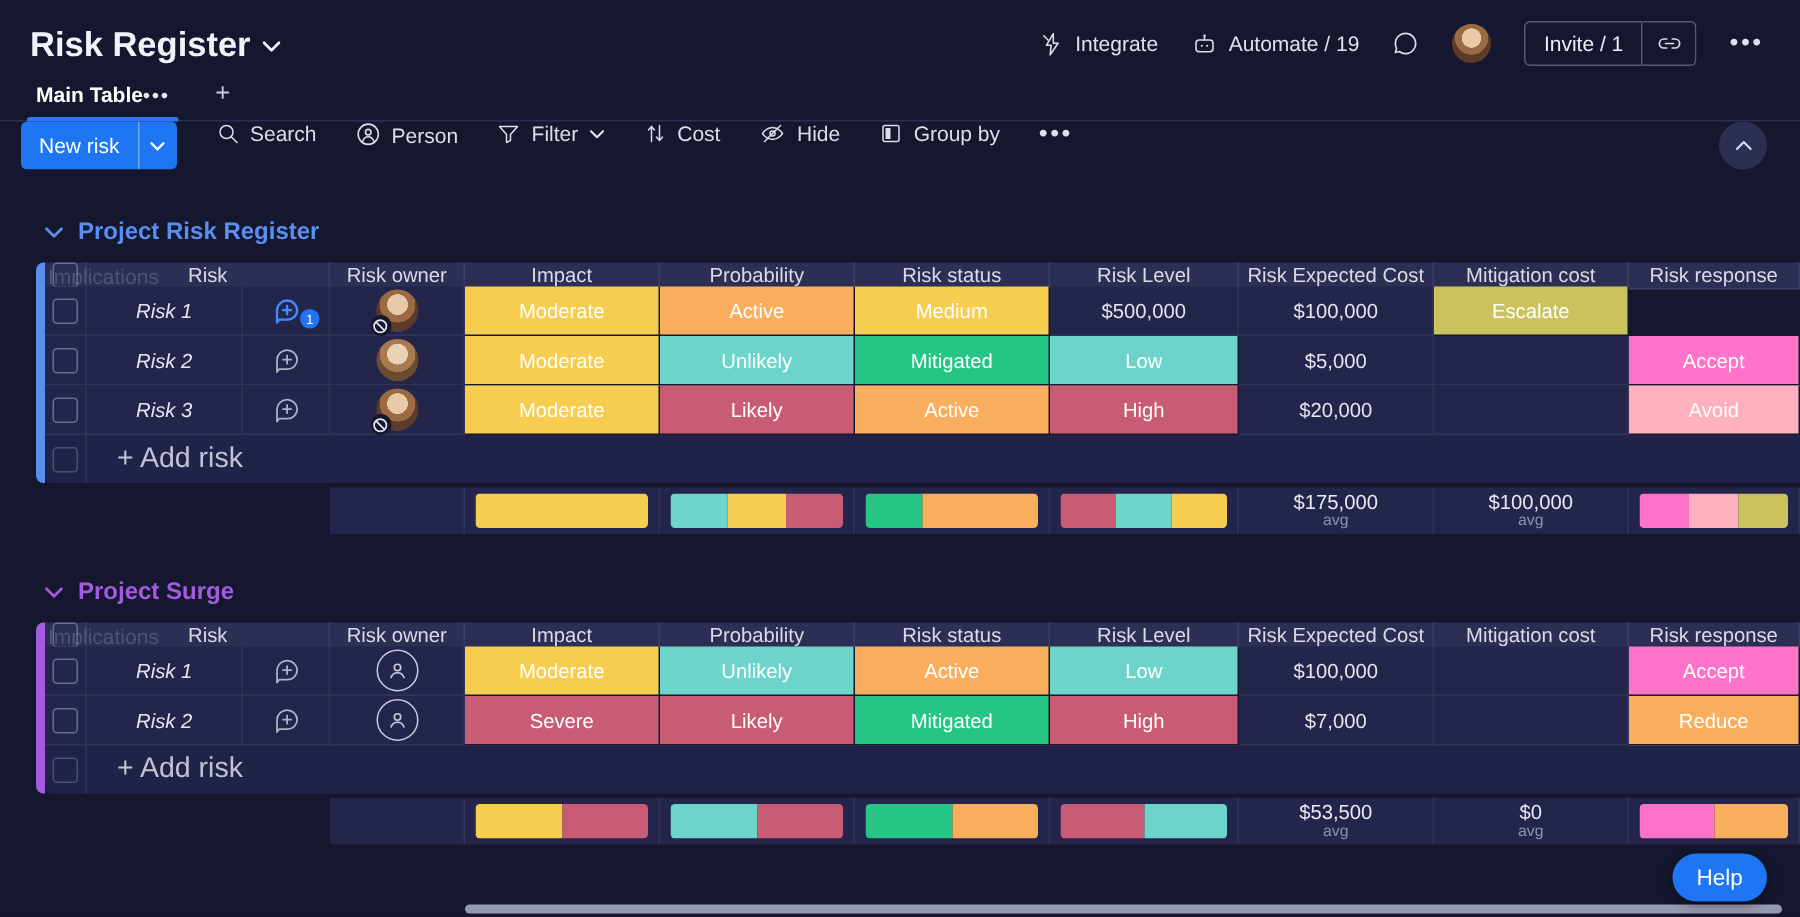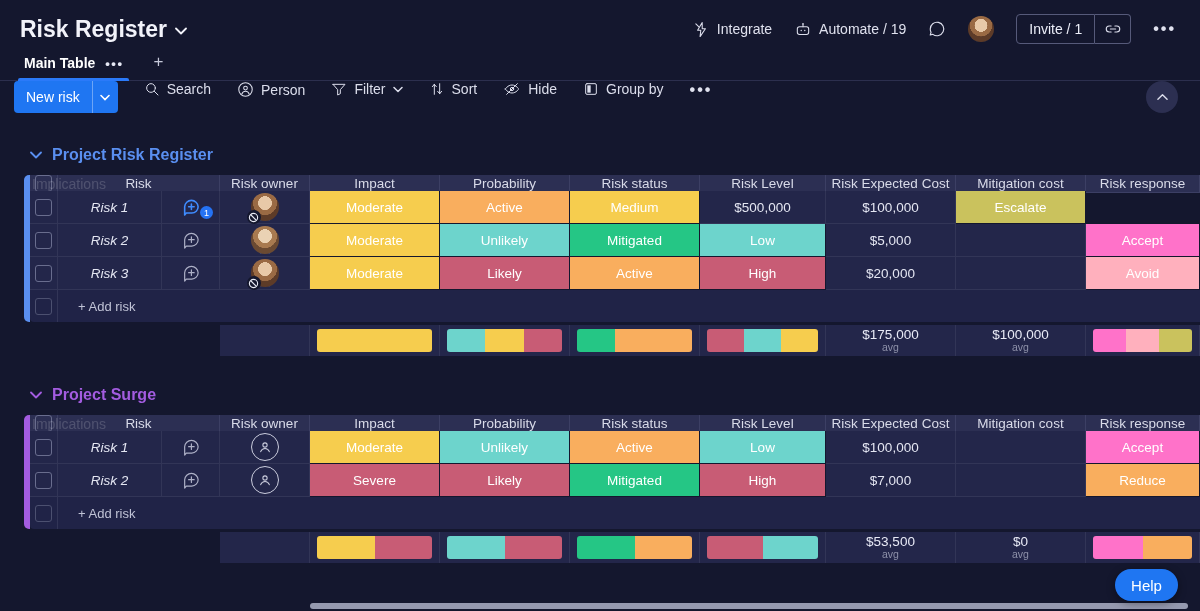--- a/index.html
+++ b/index.html
@@ -21,21 +21,21 @@
   .avatar { width:26px; height:26px; border-radius:50%; }
   .av-photo-a { background:radial-gradient(circle at 50% 36%, #e8c9a8 0 30%, #9a6a44 31% 52%, #5d3b28 53% 78%, #8a7460 79%); }
   .av-photo-b { background:radial-gradient(circle at 50% 36%, #ead2b4 0 30%, #a87a50 31% 52%, #4e3categories 0%, #6b4a32 53% 78%, #9aa0a8 79%); background:radial-gradient(circle at 50% 36%, #ead2b4 0 30%, #a87a50 31% 52%, #6b4a32 53% 78%, #9aa0a8 79%); }
   .invite-group { display:flex; }
   .invite-btn { height:30px; border:1px solid #565a7a; border-radius:4px 0 0 4px; padding:0 12px; display:flex; align-items:center; font-size:14px; color:#eceef8; cursor:pointer; }
   .link-btn { height:30px; width:36px; border:1px solid #565a7a; border-left:none; border-radius:0 4px 4px 0; display:flex; align-items:center; justify-content:center; cursor:pointer; }
   .dots { font-size:16px; letter-spacing:2px; color:#dfe1ee; cursor:pointer; font-weight:700; }
 
   
   .tabbar { height:33px; display:flex; align-items:flex-end; padding-left:20px; border-bottom:1px solid #2c2f4e; gap:26px; }
-  .tab { font-size:14px; color:#c6c9da; padding:6px 4px 9px 4px; position:relative; display:flex; align-items:center; gap:10px; cursor:pointer; }
+  .tab { font-size:14px; color:#c6c9da; padding:6px 4px 9px 4px; position:relative; display:flex; align-items:center; cursor:pointer; }
   .tab.active { color:#ffffff; font-weight:600; }
   .tab.active::after { content:""; position:absolute; left:-2px; right:-2px; bottom:-1px; height:3px; background:#2b7af9; border-radius:2px 2px 0 0; }
   .tab .tab-dots { letter-spacing:1.5px; font-size:13px; color:#e6e8f4; }
   .tab-add { font-size:17px; color:#c6c9da; padding-bottom:8px; cursor:pointer; }
 
   
   .toolbar { height:52px; display:flex; align-items:flex-start; padding:0 22px 0 14px; gap:26px; }
   .newrisk { display:flex; height:32px; border-radius:4px; overflow:hidden; cursor:pointer; }
   .newrisk .main { background:#1f76f2; color:#fff; font-size:14px; display:flex; align-items:center; padding:0 12px; }
   .newrisk .arrow { background:#1f76f2; width:26px; display:flex; align-items:center; justify-content:center; border-left:1px solid rgba(255,255,255,.35); }
@@ -59,21 +59,21 @@
   .chat-zone { width:58px; align-self:stretch; display:flex; align-items:center; justify-content:center; border-left:1px solid #323557; position:relative; }
   .ghost { position:absolute; left:-26px; top:50%; transform:translateY(-50%); opacity:.16; font-size:14px; color:#ffffff; white-space:nowrap; z-index:0; pointer-events:none; }
   .cb { width:17px; height:17px; border:1.5px solid #696d8e; border-radius:3px; cursor:pointer; }
   .cb.dim { border-color:#4c5070; }
   .badge { position:absolute; right:6px; bottom:4px; min-width:13px; height:13px; border-radius:7px; background:#2573f5; color:#fff; font-size:9px; display:flex; align-items:center; justify-content:center; padding:0 2px; }
   .row-avatar { width:28px; height:28px; border-radius:50%; position:relative; cursor:pointer; }
   .av-generic { border:1.6px solid #caccdd; display:flex; align-items:center; justify-content:center; }
   .block-badge { position:absolute; left:-4px; bottom:-3px; width:14px; height:14px; border-radius:50%; background:#14172e; display:flex; align-items:center; justify-content:center; }
   .addrow { background:#202347; border-bottom-left-radius:4px; }
   .addrow .cbcell { width:28px; display:flex; align-items:center; justify-content:center; border-right:1px solid #323557; }
-  .addrow .addlabel { flex:1; display:flex; align-items:center; padding-left:20px; font-size:13px; color:#c0c3d6; cursor:pointer; }
+  .addrow .addlabel { flex:1; display:flex; align-items:center; padding-left:20px; font-size:19px; color:#c0c3d6; cursor:pointer; }
 
   
   .summary { margin-left:190px; width:980px; height:31px; display:grid; grid-template-columns:90px 130px 130px 130px 126px 130px 130px 114px; margin-top:3px; }
   .scell { background:#23264a; border-right:1px solid #323557; display:flex; align-items:center; justify-content:center; }
   .barwrap { padding:0 7px; }
   .bar { width:100%; height:23px; border-radius:3px; overflow:hidden; display:flex; }
   .seg { height:100%; }
   .smoney { flex-direction:column; line-height:1.05; }
   .smoney .num { font-size:13.5px; color:#e8eaf6; }
   .smoney .avg { font-size:10.5px; color:#8e91a9; }
@@ -176,21 +176,21 @@
     <span>Filter</span>
     <svg width="10" height="7" viewBox="0 0 10 7">
         <polyline points="1,1.5 5,5.5 9,1.5" class="icon-stroke"></polyline>
       </svg>
   </div>
   <div class="tool">
     <svg width="16" height="16" viewBox="0 0 24 24">
         <path d="M8 20V5M8 5 5 8.5M8 5l3 3.5" class="icon-stroke"></path>
         <path d="M16 4v15M16 19l-3-3.5M16 19l3-3.5" class="icon-stroke"></path>
       </svg>
-    <span>Sort</span>
+    <span>Cost</span>
   </div>
   <div class="tool">
     <svg width="18" height="16" viewBox="0 0 24 24">
         <path d="M2 12s3.5-6 10-6 10 6 10 6-3.5 6-10 6-10-6-10-6z" class="icon-stroke"></path>
         <circle cx="12" cy="12" r="2.5" class="icon-stroke"></circle>
         <path d="M4 20 20 4" class="icon-stroke"></path>
       </svg>
     <span>Hide</span>
   </div>
   <div class="tool">

